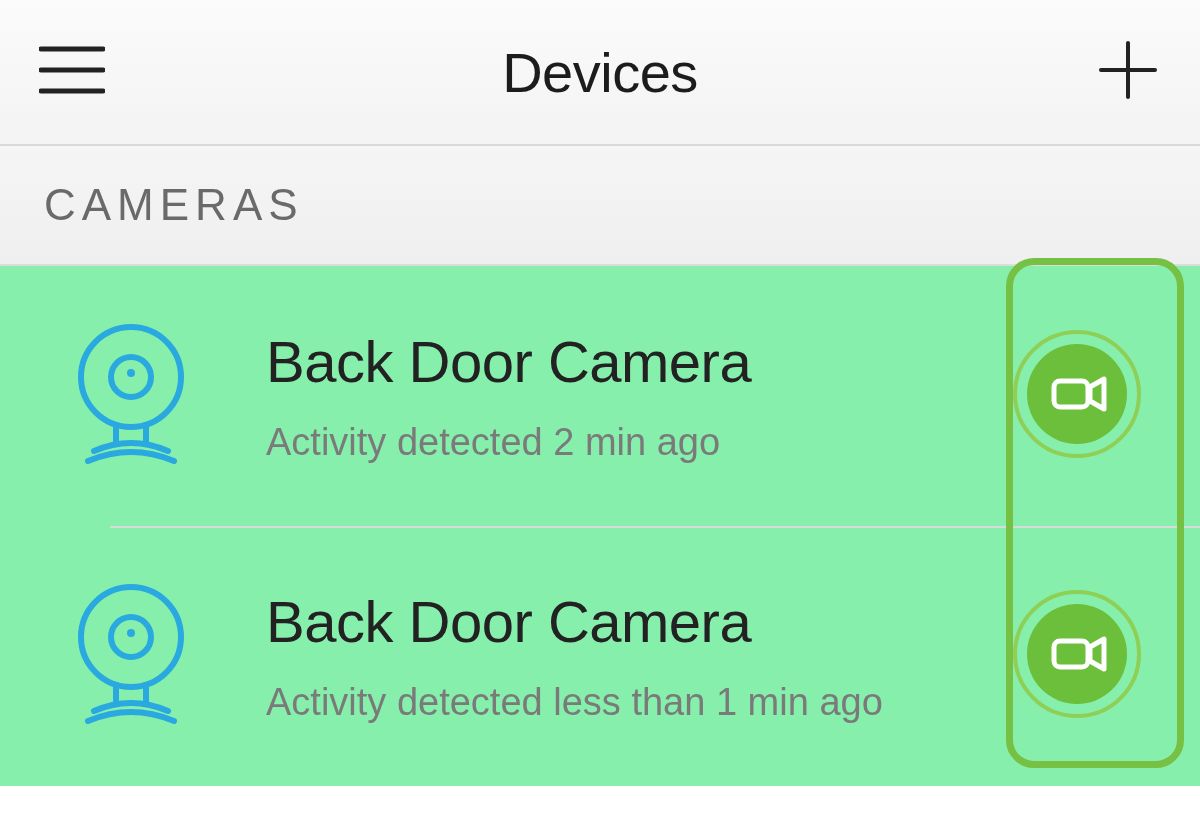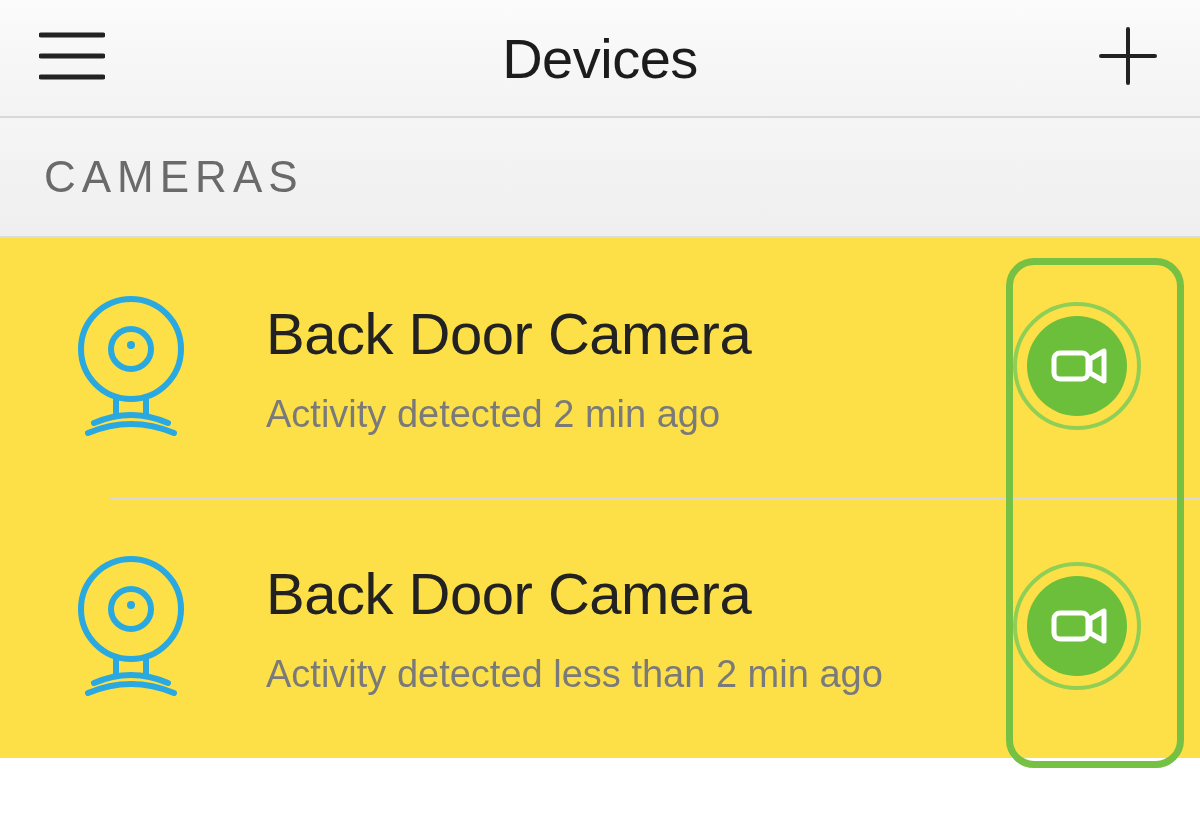--- a/index.html
+++ b/index.html
@@ -6,21 +6,21 @@
     html, body { width: 1200px; height: 820px; overflow: hidden; }
     body {
       font-family: -apple-system, "Helvetica Neue", Helvetica, Arial, sans-serif;
       font-weight: 200;
       background: #ffffff;
       color: #222;
     }
 
     
     .navbar {
-      height: 118px;
+      height: 146px;
       background: linear-gradient(#fbfbfb, #f3f3f3);
       border-bottom: 2px solid #d9d9d9;
       display: flex;
       align-items: center;
       justify-content: space-between;
       padding: 0 36px;
     }
     .navbar .title {
       font-size: 56px;
       font-weight: 300;
@@ -46,21 +46,21 @@
       padding: 11px 44px;
     }
     .section-header .label {
       font-size: 44px;
       font-weight: 200;
       letter-spacing: 6px;
       color: #6a6a6a;
     }
 
     
-    .list { background: #fde047; }
+    .list { background: #86efac; }
     .row {
       display: flex;
       align-items: center;
       padding: 42px 48px 42px 56px;
       min-height: 260px;
       position: relative;
     }
     .row + .row::before {
       content: "";
       position: absolute;
@@ -179,21 +179,21 @@
             <circle cx="65" cy="58" r="20" fill="none" stroke="#2aa8e0" stroke-width="6"></circle>
             <circle cx="65" cy="54" r="4" fill="#2aa8e0"></circle>
             <path d="M50 106 L50 124 M80 106 L80 124" stroke="#2aa8e0" stroke-width="6" fill="none" stroke-linecap="round"></path>
             <path d="M28 132 Q65 116 102 132" fill="none" stroke="#2aa8e0" stroke-width="6" stroke-linecap="round"></path>
             <path d="M22 142 Q65 124 108 142" fill="none" stroke="#2aa8e0" stroke-width="6" stroke-linecap="round"></path>
           </svg>
         </span>
       </div>
       <div class="texts">
         <div class="name">Back Door Camera</div>
-        <div class="status">Activity detected less than 2 min ago</div>
+        <div class="status">Activity detected less than 1 min ago</div>
       </div>
       <div class="action">
         <div>
           <span>
             <svg width="130" height="130" viewBox="0 0 130 130">
               <circle cx="65" cy="65" r="62" fill="none" stroke="#8fcf55" stroke-width="4"></circle>
               <circle cx="65" cy="65" r="50" fill="#6bbf3a"></circle>
               <rect x="42" y="52" width="34" height="26" rx="6" ry="6" fill="none" stroke="#fff" stroke-width="5"></rect>
               <path d="M78 58 L92 50 L92 80 L78 72 Z" fill="none" stroke="#fff" stroke-width="5" stroke-linejoin="round"></path>
             </svg>

